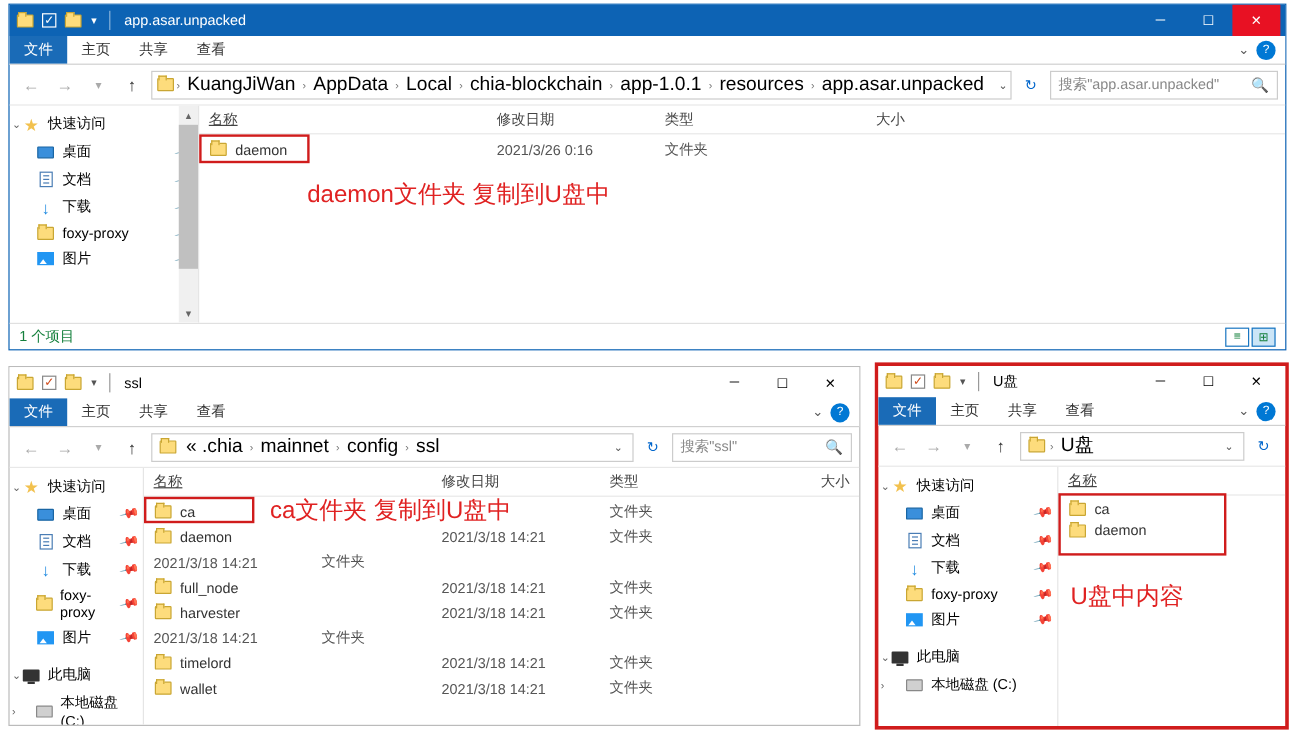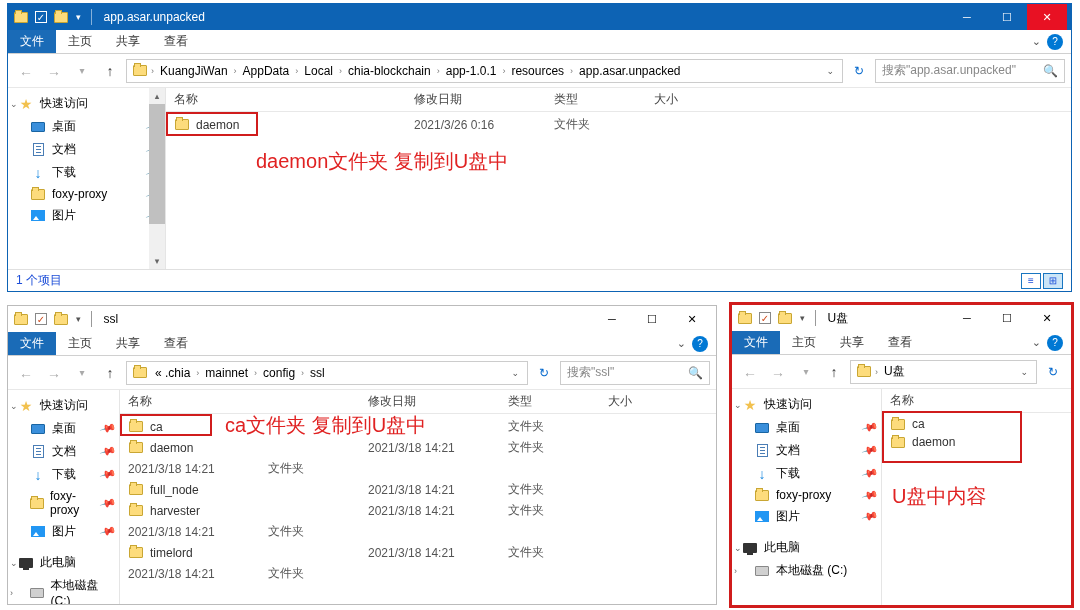--- a/index.html
+++ b/index.html
@@ -31,21 +31,21 @@
 .tab { padding: 4px 12px; font-size: 12px; color: #333; display: flex; align-items: center; }
 .tab.file { background: #1a6bb7; color: #fff; }
 .w3 .tab.file { background: #1a6bb7; }
 .tab-dropdown { margin-left: auto; padding: 0 8px; color: #0066cc; display: flex; align-items: center; gap: 6px; }
 .help-circle { width: 16px; height: 16px; border-radius: 50%; background: #0078d4; color: #fff; display: flex; align-items: center; justify-content: center; font-size: 10px; }
 
 .addrbar { height: 34px; display: flex; align-items: center; padding: 2px 6px; gap: 4px; border-bottom: 1px solid #e8e8e8; }
 .nav-btn { width: 24px; height: 24px; display: flex; align-items: center; justify-content: center; color: #aaa; font-size: 14px; }
 .nav-btn.enabled { color: #333; }
 .breadcrumb { flex: 1; height: 24px; border: 1px solid #ccc; display: flex; align-items: center; padding: 0 4px; gap: 2px; overflow: hidden; }
-.bc-seg { padding: 0 4px; white-space: nowrap; font-size: 12px; }
+.bc-seg { padding: 0 4px; white-space: nowrap; font-size: 16px; }
 .bc-chev { color: #777; font-size: 9px; }
 .refresh-btn { width: 24px; height: 24px; display: flex; align-items: center; justify-content: center; color: #0066cc; }
 .searchbox { width: 190px; height: 24px; border: 1px solid #ccc; padding: 0 6px; display: flex; align-items: center; color: #888; gap: 4px; }
 .w2 .searchbox { width: 150px; }
 
 .content { flex: 1; display: flex; overflow: hidden; }
 .sidebar { width: 158px; border-right: 1px solid #e5e5e5; padding: 4px 0; overflow: hidden; }
 .sb-item { display: flex; align-items: center; padding: 3px 4px 3px 22px; gap: 6px; position: relative; }
 .sb-item.header { padding-left: 10px; }
 .sb-item .exp { position: absolute; left: 2px; color: #666; font-size: 9px; }
@@ -57,38 +57,38 @@
 .doc-i::after{content:"";position:absolute;left:2px;right:2px;top:2px;height:1px;background:#4a7db5;box-shadow:0 3px 0 #4a7db5,0 6px 0 #4a7db5}
 .dl-i{color:#1a88e0;font-size:14px;font-weight:bold}
 .pic-i{width:14px;height:11px;background:#2196F3;position:relative}
 .pic-i::after{content:"";position:absolute;left:2px;bottom:1px;width:0;height:0;border-left:3px solid transparent;border-right:3px solid transparent;border-bottom:4px solid #fff}
 .pc-i{width:14px;height:10px;background:#333;border-radius:1px;position:relative}
 .pc-i::after{content:"";position:absolute;left:4px;top:10px;width:6px;height:2px;background:#333}
 .disk-i{width:14px;height:10px;background:#d0d0d0;border:1px solid #888;border-radius:1px}
 
 .filepane { flex: 1; display: flex; flex-direction: column; }
 .colheaders { display: flex; padding: 3px 8px; border-bottom: 1px solid #e8e8e8; color: #444; font-size: 12px; }
-.col-name { flex: 0 0 240px; }
+.col-name { flex: 0 0 240px; text-decoration: underline; }
 .w2 .col-name { flex: 0 0 240px; }
 .w3 .col-name { flex: 1; }
 .col-date { flex: 0 0 140px; font-family: Liberation Mono, monospace; }
 .col-type { flex: 0 0 100px; }
-.col-size { flex: 0 0 100px; }
+.col-size { flex: 0 0 100px; text-align: right; }
 
 .filelist { flex: 1; padding: 2px 8px; position: relative; }
 .filerow { display: flex; align-items: center; padding: 2px 0; font-size: 12px; color: #333; }
 .filerow .fname { flex: 0 0 240px; display: flex; align-items: center; gap: 6px; }
 .w3 .filerow .fname { flex: 1; }
 .filerow .fdate { flex: 0 0 140px; color: #555; }
 .filerow .ftype { flex: 0 0 100px; color: #555; }
 
 .red-box { border: 2px solid #d01c1c; position: absolute; pointer-events: none; }
 .annotation { position: absolute; color: #e02222; font-size: 20px; font-weight: 400; pointer-events: none; white-space: nowrap; }
 
-.statusbar { height: 22px; border-top: 1px solid #e0e0e0; display: flex; align-items: center; padding: 0 8px; font-size: 12px; color: #1d4ed8; }
+.statusbar { height: 22px; border-top: 1px solid #e0e0e0; display: flex; align-items: center; padding: 0 8px; font-size: 12px; color: #15803d; }
 .sb-right { margin-left: auto; display: flex; gap: 2px; }
 .view-btn { width: 20px; height: 16px; border: 1px solid #1976c1; display: flex; align-items: center; justify-content: center; font-size: 10px; }
 .view-btn.active { background: #cbe5f7; }
 
 .scrollbar-v { position: absolute; right: 0; top: 0; bottom: 0; width: 16px; background: #f0f0f0; }
 .sb-arrow { height: 16px; display: flex; align-items: center; justify-content: center; color: #666; font-size: 9px; }
 .sb-thumb-v { background: #c0c0c0; }
 
 .dropdown-v { color: #555; font-size: 9px; padding: 0 4px; }
 </style>
@@ -420,20 +420,26 @@
             <div class="fname">
               <span class="sb-ico">
                 <span class="folder-ico"></span>
               </span>
               <span>timelord</span>
             </div>
             <div class="fdate">2021/3/18 14:21</div>
             <div class="ftype">文件夹</div>
           </div>
           <div class="filerow">
+            <div class="fname">
+              <span class="sb-ico">
+                <span class="folder-ico"></span>
+              </span>
+              <span>wallet</span>
+            </div>
             <div class="fdate">2021/3/18 14:21</div>
             <div class="ftype">文件夹</div>
           </div>
         </div>
     </div>
   </div>
 </div>
 
 <div class="window w3">
   <div class="titlebar">

